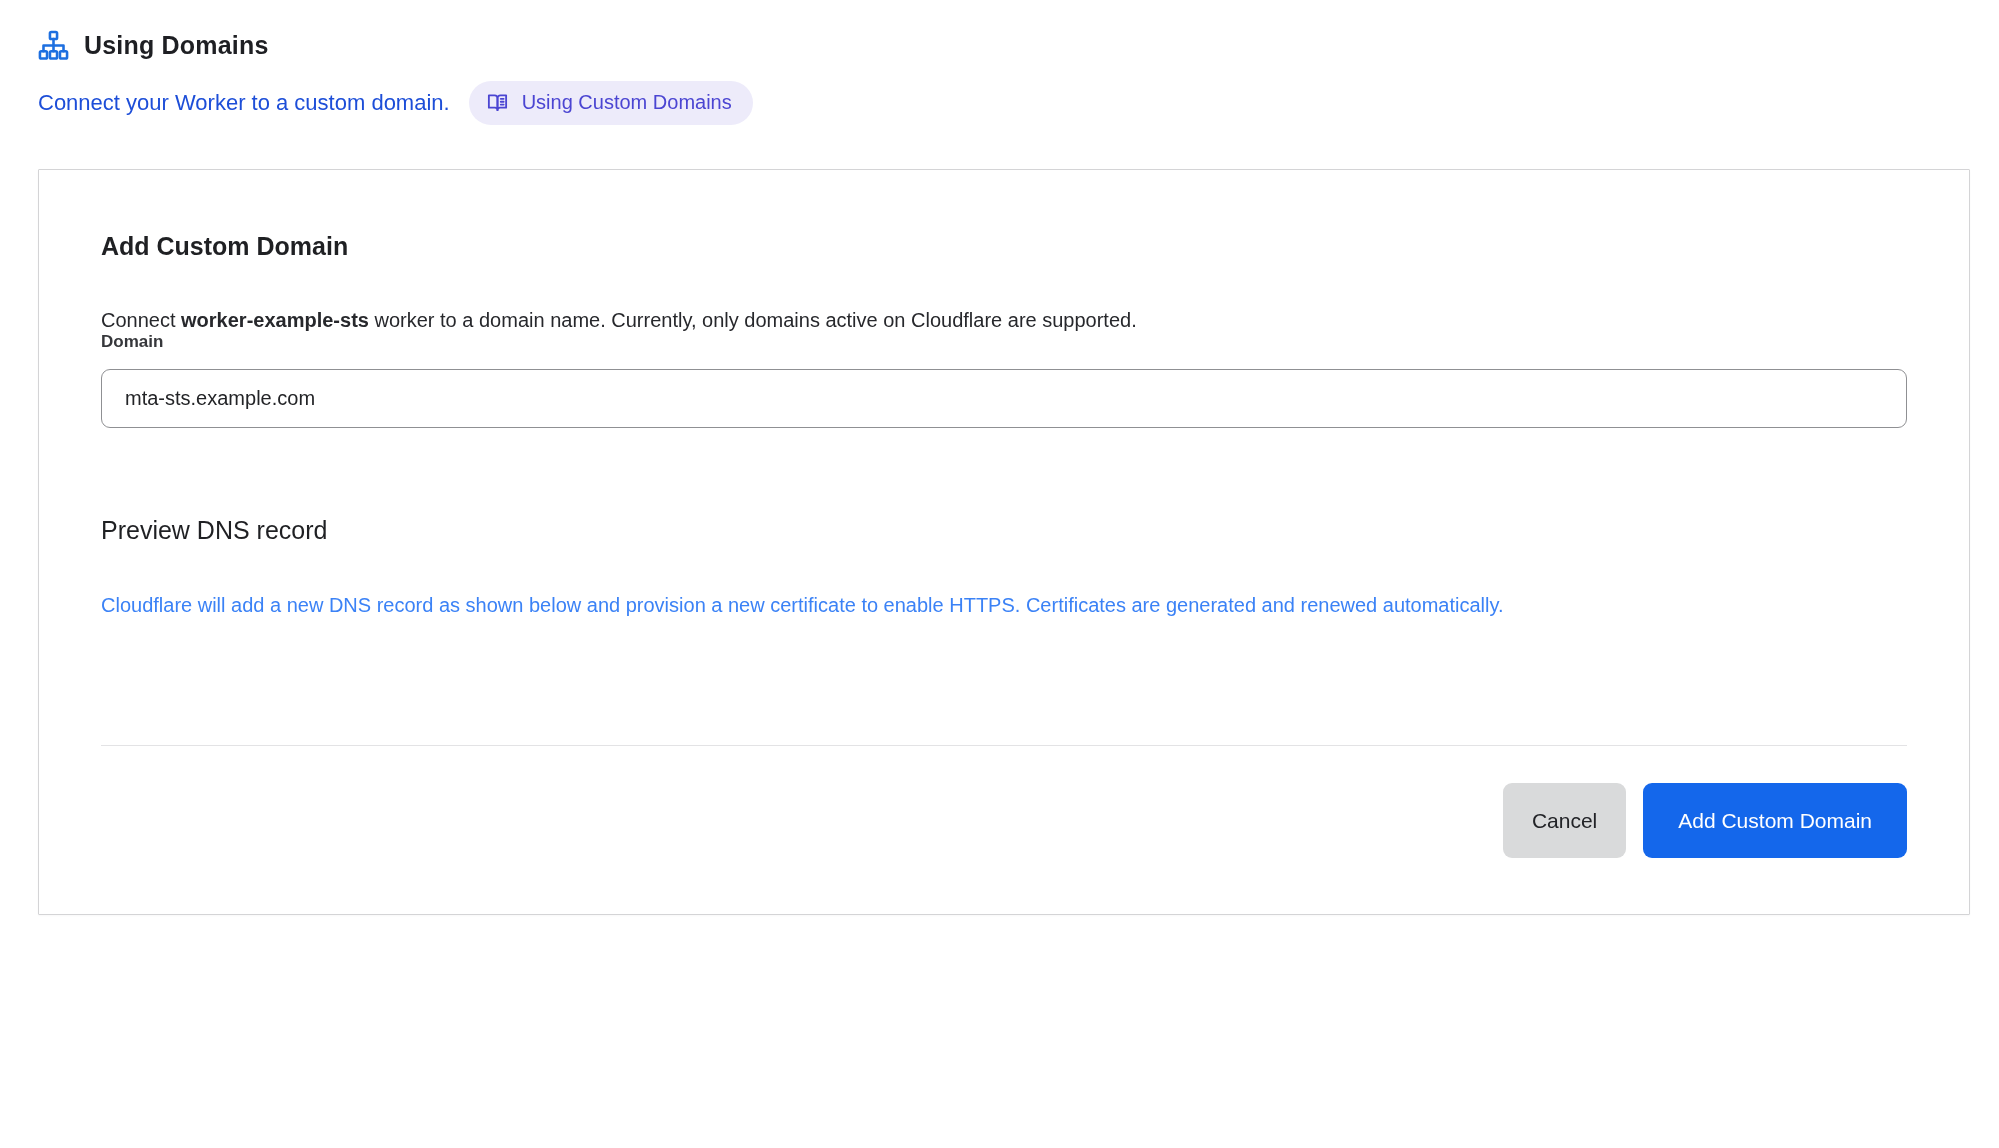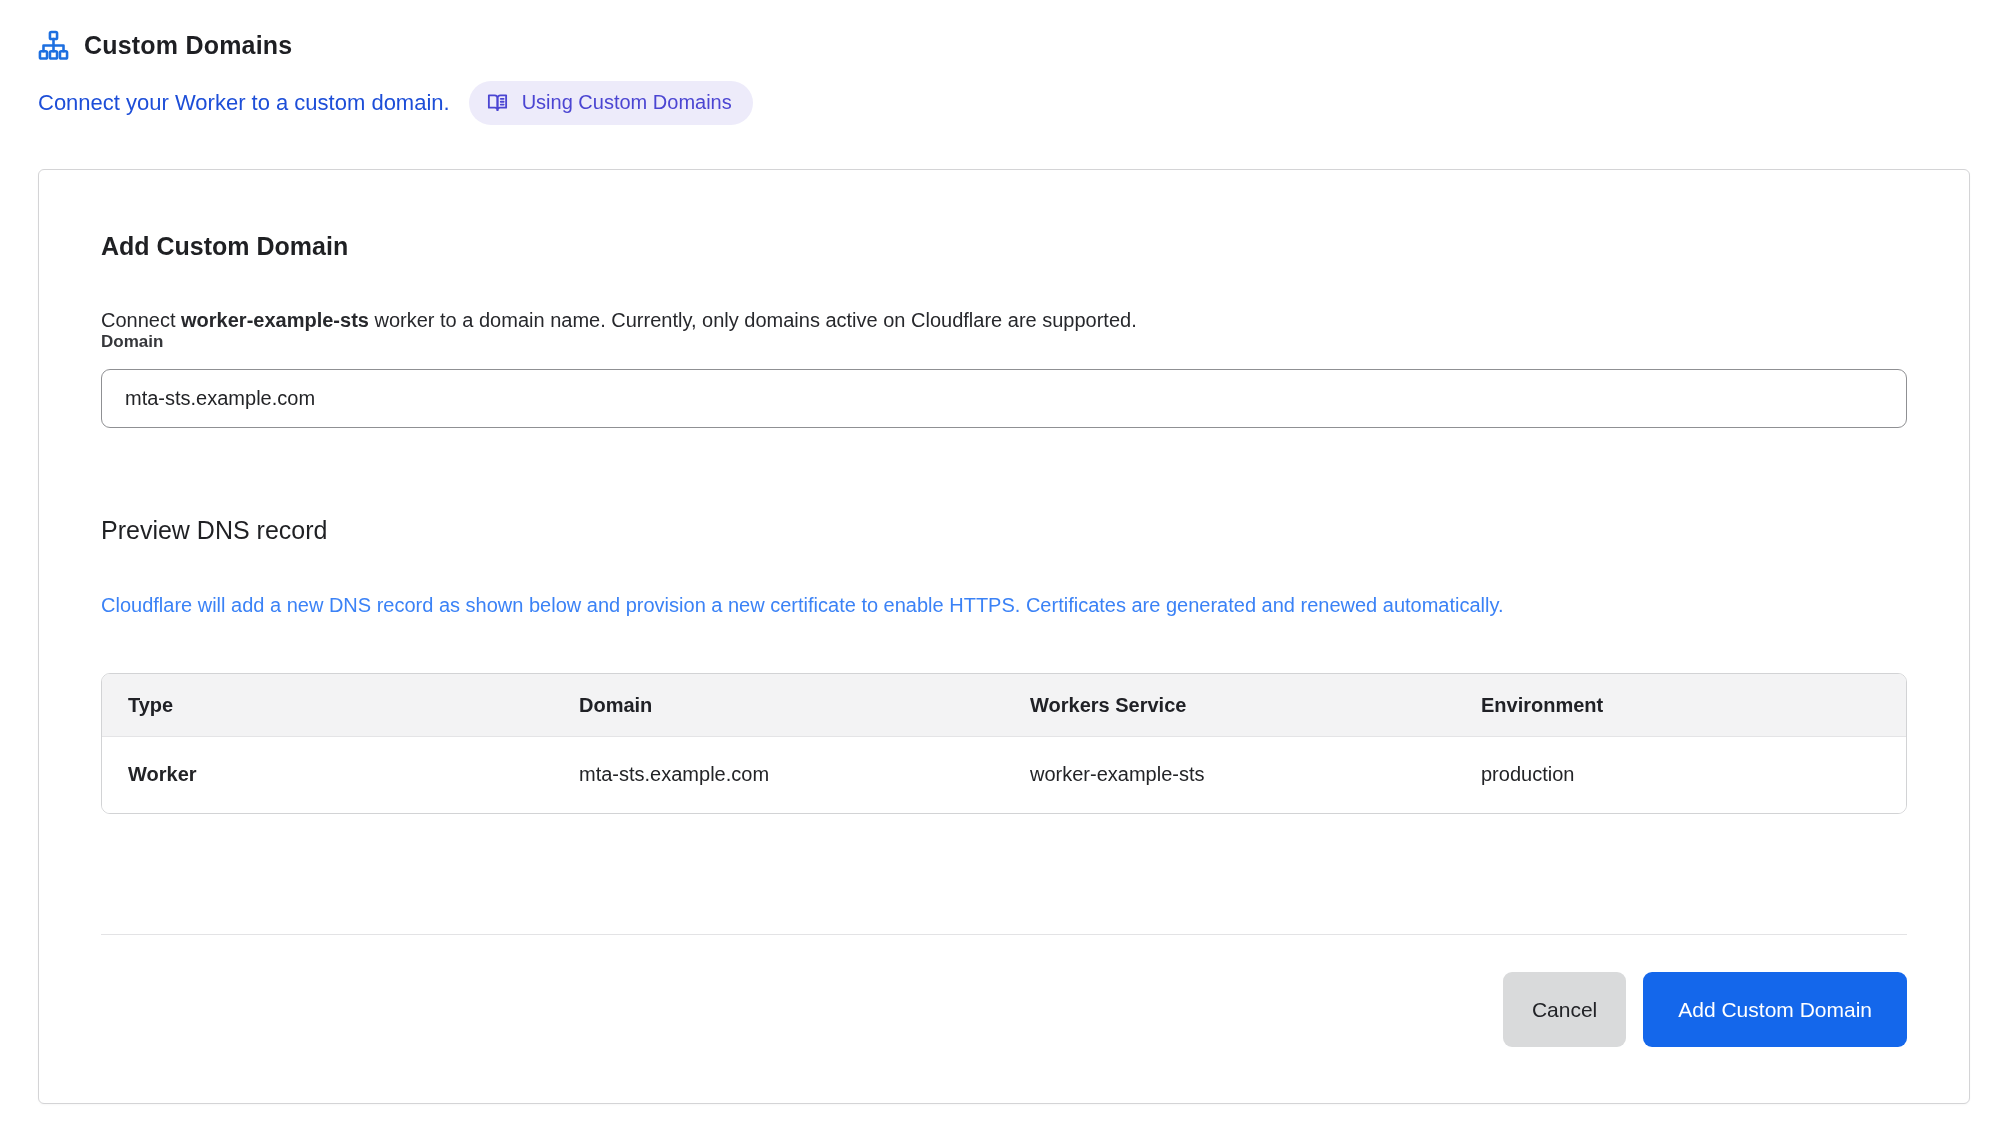--- a/index.html
+++ b/index.html
@@ -29,21 +29,21 @@
     font-family: "Liberation Sans", sans-serif;
     font-size: 20px;
   }
   .doc-pill .book-icon { width: 23px; height: 23px; color: #4b45d2; }
 
   
   .card {
     margin: 44px 29px 0 38px;
     background: #fff;
     border: 1px solid #d4d4d6;
-    border-radius: 6px;
+    border-radius: 1px;
     box-shadow: 0 1px 2px rgba(0,0,0,0.03);
     padding: 62px 62px 56px 62px;
   }
 
   .card-heading { font-size: 25px; font-weight: 600; color: #1f2023; margin-bottom: 48px; }
   .card-desc { font-size: 20px; color: #27282c; }
   .card-desc b { font-weight: 700; }
 
   .field-label { display: block; font-size: 17px; font-weight: 700; color: #36373b; margin-bottom: 17px; }
   .domain-input {
@@ -95,21 +95,21 @@
   <div class="title-row">
     <span class="hier-icon">
       <svg viewBox="0 0 24 24" width="100%" height="100%" fill="none" stroke="currentColor" stroke-width="2" stroke-linecap="round" stroke-linejoin="round">
         <rect x="9.25" y="1.5" width="5.5" height="5.5" rx="1"></rect>
         <rect x="1.5" y="16.5" width="5.5" height="5.5" rx="1"></rect>
         <rect x="9.25" y="16.5" width="5.5" height="5.5" rx="1"></rect>
         <rect x="17" y="16.5" width="5.5" height="5.5" rx="1"></rect>
         <path d="M12 7v5M12 12v4.5M4.25 16.5V12h15.5v4.5"></path>
       </svg>
     </span>
-    <h1 class="page-title">Custom Domains</h1>
+    <h1 class="page-title">Using Domains</h1>
   </div>
 
   <div class="subtitle-row">
     <span class="page-subtitle">Connect your Worker to a custom domain.</span>
     <button class="doc-pill">
       <span class="book-icon">
         <svg viewBox="0 0 24 24" width="100%" height="100%" fill="none" stroke="currentColor" stroke-width="1.9" stroke-linecap="round" stroke-linejoin="round">
           <path d="M3 4.5h6a3 3 0 0 1 3 3V20a2.6 2.6 0 0 0-2.6-2.6H3z"></path>
           <path d="M21 4.5h-6a3 3 0 0 0-3 3V20a2.6 2.6 0 0 1 2.6-2.6H21z"></path>
           <path d="M15.4 8.2h3M15.4 11.2h3M15.4 14.2h3"></path>
@@ -125,40 +125,20 @@
   <h2 class="card-heading">Add Custom Domain</h2>
 
   <p class="card-desc"><span>Connect </span><b>worker-example-sts</b><span> worker to a domain name. Currently, only domains active on Cloudflare are supported.</span></p>
 
   <label class="field-label" for="domain-input">Domain</label>
   <input id="domain-input" class="domain-input" type="text" value="mta-sts.example.com" style="">
 
   <h3 class="preview-heading">Preview DNS record</h3>
   <p class="preview-desc">Cloudflare will add a new DNS record as shown below and provision a new certificate to enable HTTPS. Certificates are generated and renewed automatically.</p>
 
-  <div class="dns-table-wrap">
-    <table class="dns-table">
-      <thead>
-        <tr>
-          <th>Type</th>
-          <th>Domain</th>
-          <th>Workers Service</th>
-          <th>Environment</th>
-        </tr>
-      </thead>
-      <tbody>
-        <tr>
-          <td class="cell-type">Worker</td>
-          <td>mta-sts.example.com</td>
-          <td>worker-example-sts</td>
-          <td>production</td>
-        </tr>
-      </tbody>
-    </table>
-  </div>
 
   <hr class="card-divider">
 
   <div class="actions">
     <button class="btn btn-cancel">Cancel</button>
     <button class="btn btn-primary">Add Custom Domain</button>
   </div>
 
 </div>
 

